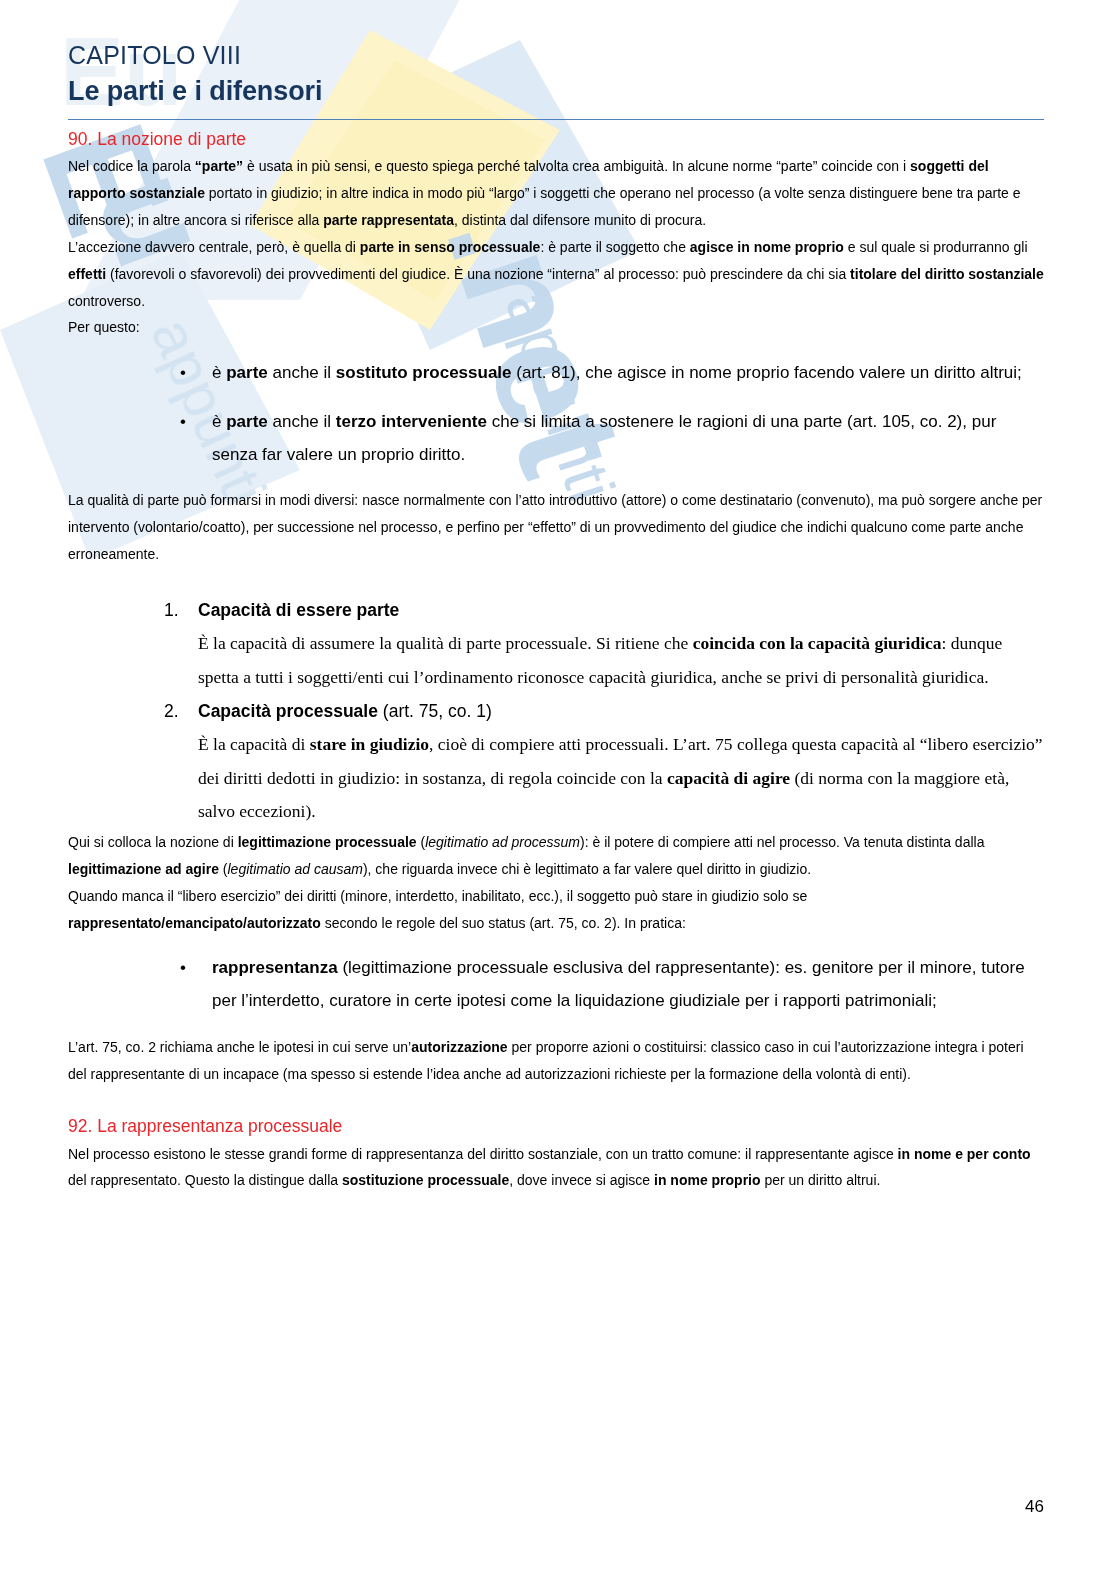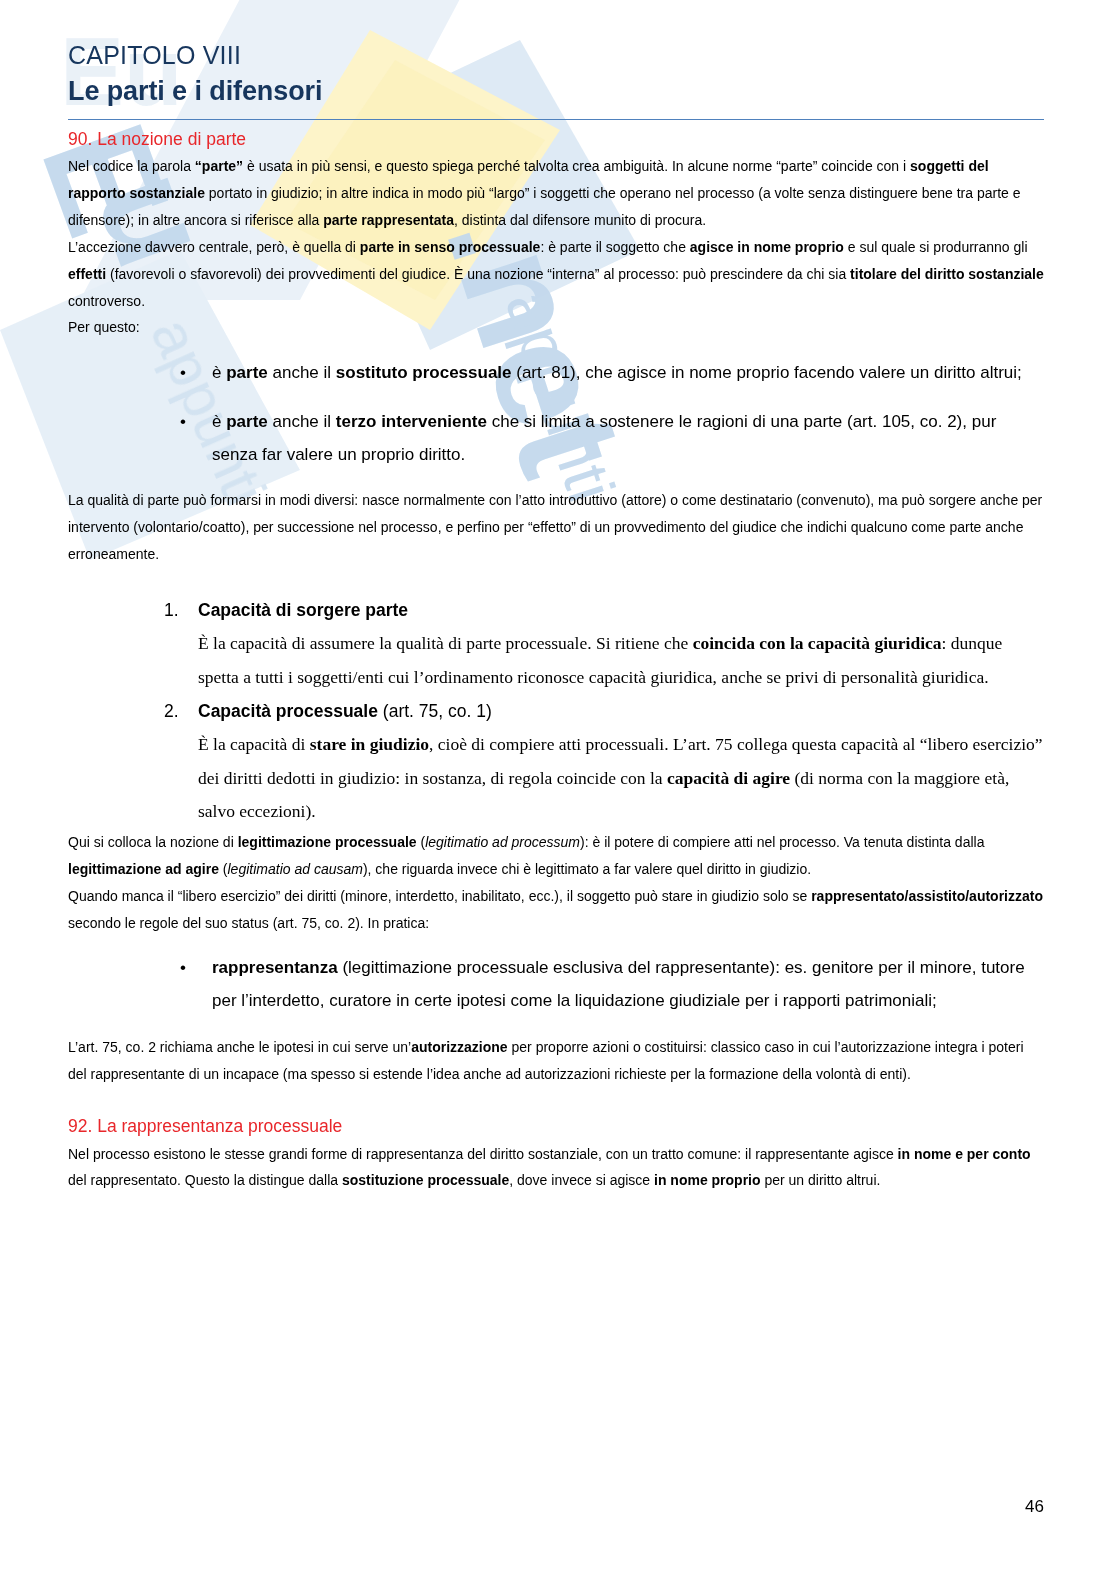--- a/index.html
+++ b/index.html
@@ -175,25 +175,25 @@
         <p class="para">Nel codice la parola <b>“parte”</b> è usata in più sensi, e questo spiega perché talvolta crea ambiguità. In alcune norme “parte” coincide con i <b>soggetti del rapporto sostanziale</b> portato in giudizio; in altre indica in modo più “largo” i soggetti che operano nel processo (a volte senza distinguere bene tra parte e difensore); in altre ancora si riferisce alla <b>parte rappresentata</b>, distinta dal difensore munito di procura.</p>
         <p class="para">L’accezione davvero centrale, però, è quella di <b>parte in senso processuale</b>: è parte il soggetto che <b>agisce in nome proprio</b> e sul quale si produrranno gli <b>effetti</b> (favorevoli o sfavorevoli) dei provvedimenti del giudice. È una nozione “interna” al processo: può prescindere da chi sia <b>titolare del diritto sostanziale</b> controverso.</p>
         <p class="para">Per questo:</p>
         <ul class="bullets">
           <li>è <b>parte</b> anche il <b>sostituto processuale</b> (art. 81), che agisce in nome proprio facendo valere un diritto altrui;</li>
           <li>è <b>parte</b> anche il <b>terzo interveniente</b> che si limita a sostenere le ragioni di una parte (art. 105, co. 2), pur senza far valere un proprio diritto.</li>
         </ul>
         <p class="para">La qualità di parte può formarsi in modi diversi: nasce normalmente con l’atto introduttivo (attore) o come destinatario (convenuto), ma può sorgere anche per intervento (volontario/coatto), per successione nel processo, e perfino per “effetto” di un provvedimento del giudice che indichi qualcuno come parte anche erroneamente.</p>
         <div class="gap-md"></div>
         <ol class="nums">
-          <li><span><b>Capacità di sorgere parte</b></span><span class="sub">È la capacità di assumere la qualità di parte processuale. Si ritiene che <b>coincida con la capacità giuridica</b>: dunque spetta a tutti i soggetti/enti cui l’ordinamento riconosce capacità giuridica, anche se privi di personalità giuridica.</span></li>
+          <li><span><b>Capacità di essere parte</b></span><span class="sub">È la capacità di assumere la qualità di parte processuale. Si ritiene che <b>coincida con la capacità giuridica</b>: dunque spetta a tutti i soggetti/enti cui l’ordinamento riconosce capacità giuridica, anche se privi di personalità giuridica.</span></li>
           <li><span><b>Capacità processuale</b> (art. 75, co. 1)</span><span class="sub">È la capacità di <b>stare in giudizio</b>, cioè di compiere atti processuali. L’art. 75 collega questa capacità al “libero esercizio” dei diritti dedotti in giudizio: in sostanza, di regola coincide con la <b>capacità di agire</b> (di norma con la maggiore età, salvo eccezioni).</span></li>
         </ol>
         <p class="para">Qui si colloca la nozione di <b>legittimazione processuale</b> (<i>legitimatio ad processum</i>): è il potere di compiere atti nel processo. Va tenuta distinta dalla <b>legittimazione ad agire</b> (<i>legitimatio ad causam</i>), che riguarda invece chi è legittimato a far valere quel diritto in giudizio.</p>
-        <p class="para">Quando manca il “libero esercizio” dei diritti (minore, interdetto, inabilitato, ecc.), il soggetto può stare in giudizio solo se <b>rappresentato/assistito/autorizzato</b> secondo le regole del suo status (art. 75, co. 2). In pratica:</p>
+        <p class="para">Quando manca il “libero esercizio” dei diritti (minore, interdetto, inabilitato, ecc.), il soggetto può stare in giudizio solo se <b>rappresentato/emancipato/autorizzato</b> secondo le regole del suo status (art. 75, co. 2). In pratica:</p>
         <ul class="bullets">
           <li><b>rappresentanza</b> (legittimazione processuale esclusiva del rappresentante): es. genitore per il minore, tutore per l’interdetto, curatore in certe ipotesi come la liquidazione giudiziale per i rapporti patrimoniali;</li>
         </ul>
         <p class="para">L’art. 75, co. 2 richiama anche le ipotesi in cui serve un’<b>autorizzazione</b> per proporre azioni o costituirsi: classico caso in cui l’autorizzazione integra i poteri del rappresentante di un incapace (ma spesso si estende l’idea anche ad autorizzazioni richieste per la formazione della volontà di enti).</p>
         <div class="gap-md"></div>
         <div class="sec-head">92. La rappresentanza processuale</div>
         <p class="para">Nel processo esistono le stesse grandi forme di rappresentanza del diritto sostanziale, con un tratto comune: il rappresentante agisce <b>in nome e per conto</b> del rappresentato. Questo la distingue dalla <b>sostituzione processuale</b>, dove invece si agisce <b>in nome proprio</b> per un diritto altrui.</p>
       </div>
 
   </div>

